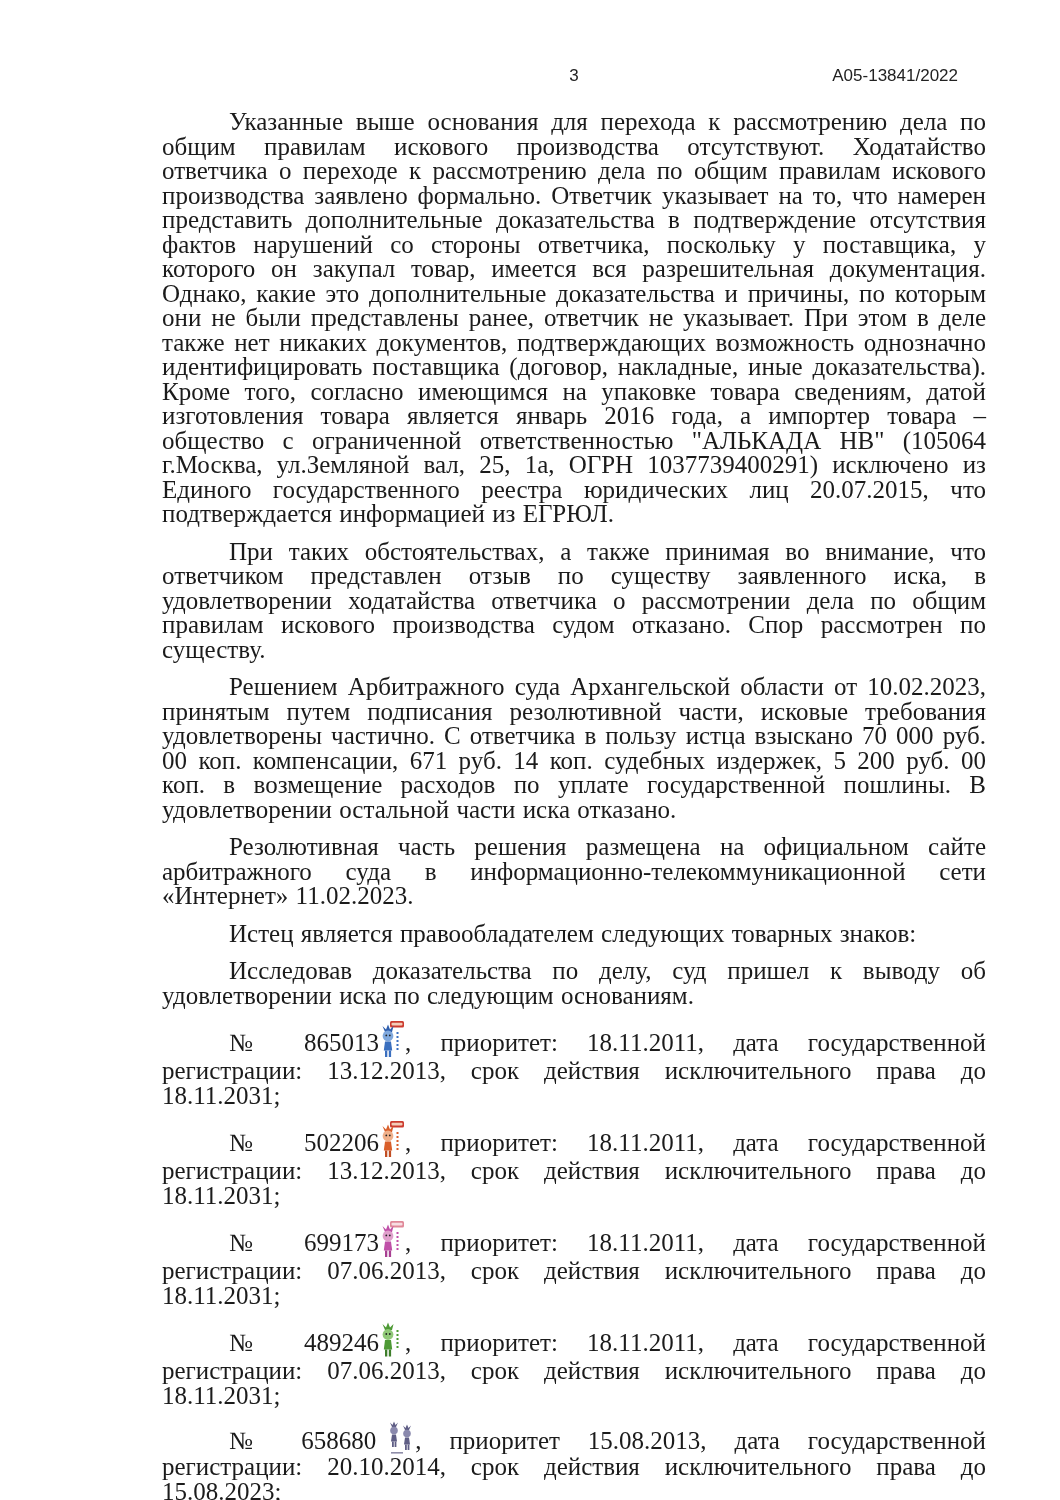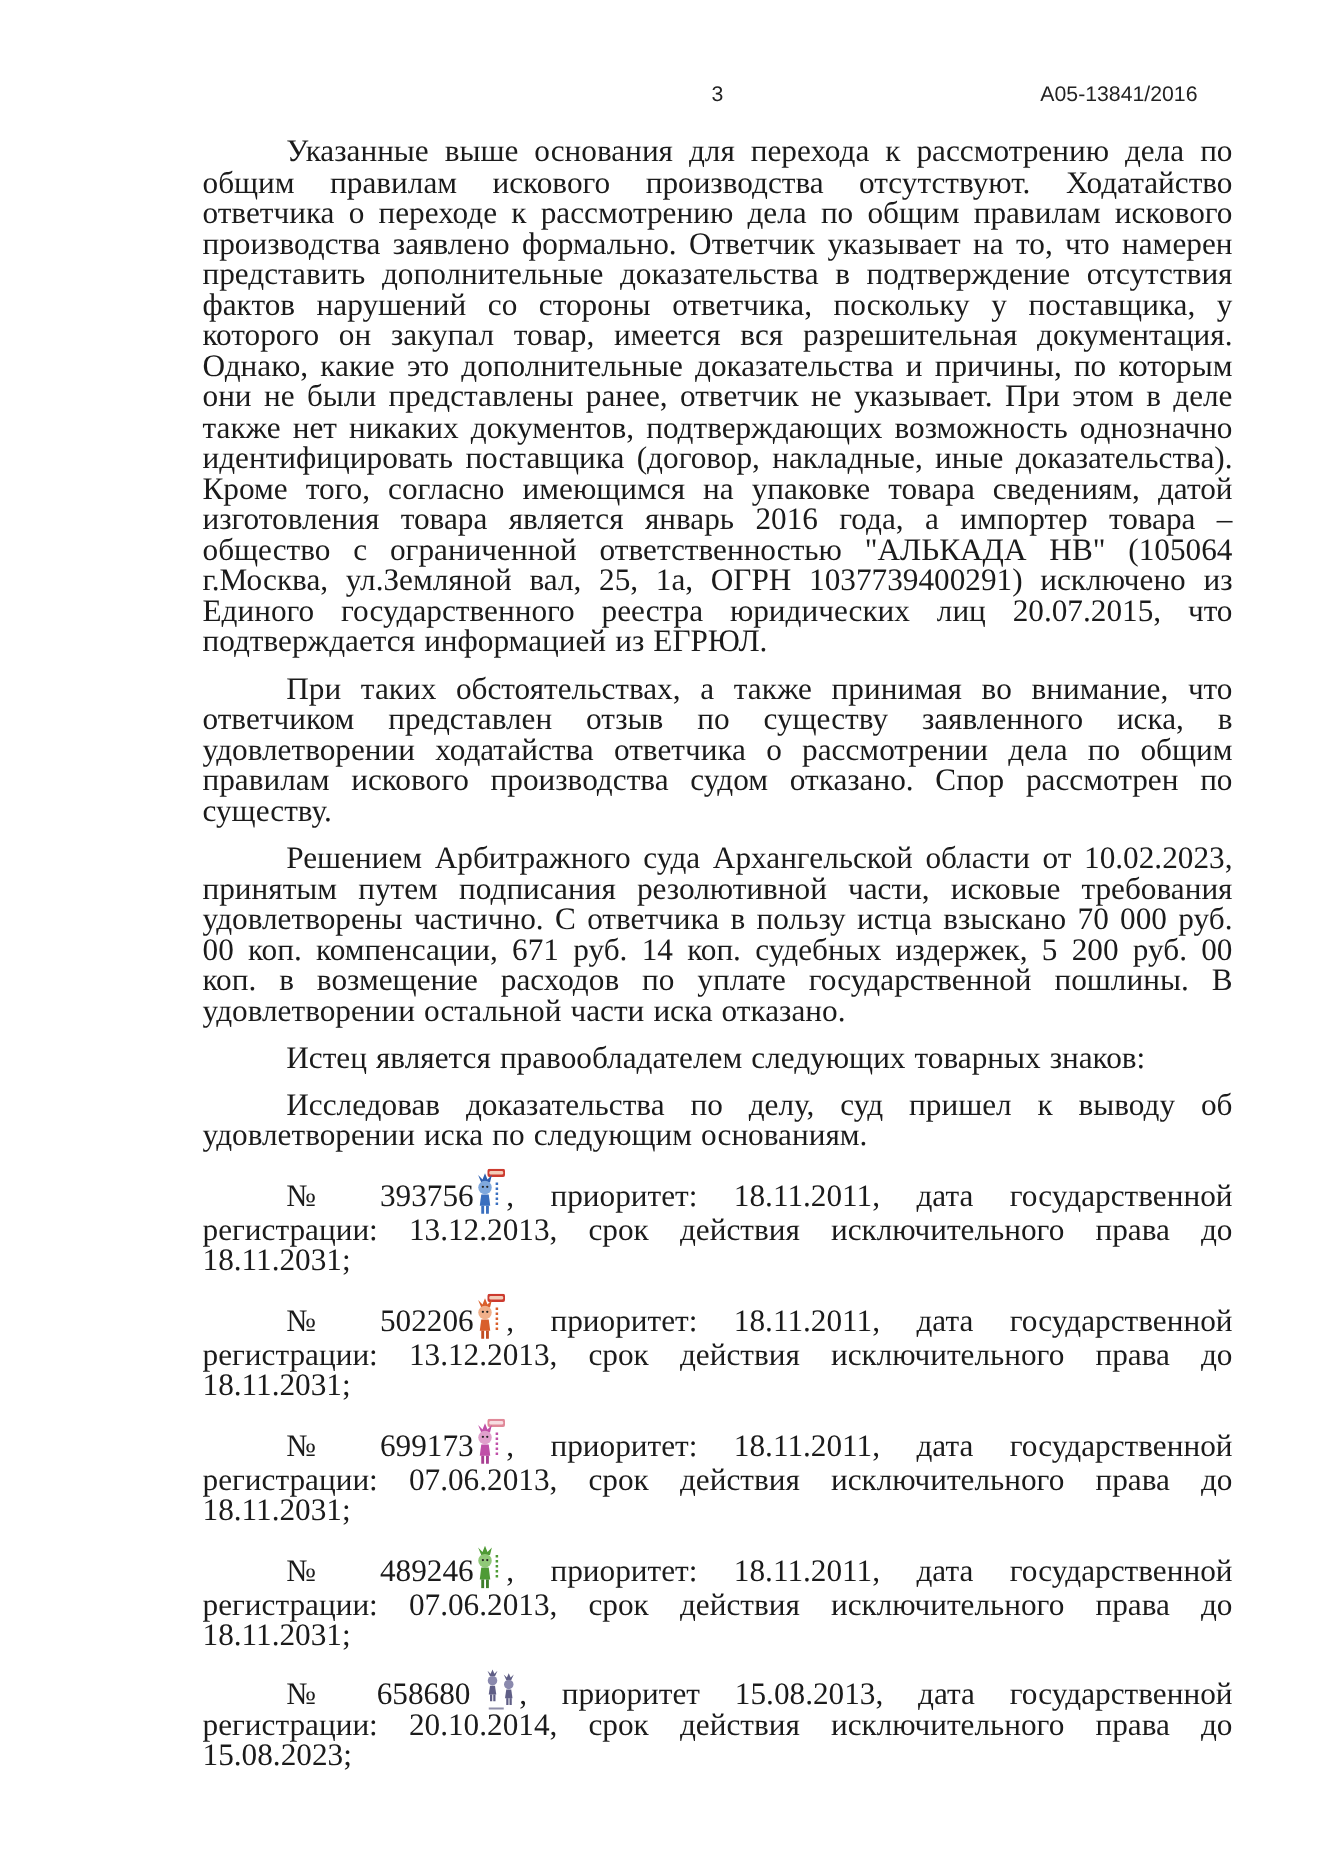--- a/index.html
+++ b/index.html
@@ -57,30 +57,31 @@
   .tm-icon svg { width: 100%; height: 100%; display: block; }
 </style>
 </head>
 <body>
 
 <div class="page">
   <div class="content">
 
     <div class="header-row">
       <span class="page-num">3</span>
-      <span class="case-num">А05-13841/2016</span>
+      <span class="case-num">А05-13841/2022</span>
     </div>
 
     <p class="para">Указанные выше основания для перехода к рассмотрению дела по общим правилам искового производства отсутствуют.  Ходатайство ответчика о переходе к рассмотрению дела по общим правилам искового производства заявлено формально. Ответчик указывает на то, что намерен представить дополнительные доказательства в подтверждение отсутствия фактов нарушений со стороны ответчика, поскольку у поставщика, у которого он закупал товар, имеется вся разрешительная документация. Однако, какие это дополнительные доказательства и причины, по которым они не были представлены ранее, ответчик не указывает. При этом в деле также нет никаких документов, подтверждающих возможность однозначно идентифицировать поставщика (договор, накладные, иные доказательства). Кроме того, согласно имеющимся на упаковке товара сведениям, датой изготовления товара является январь 2016 года, а импортер товара – общество с ограниченной ответственностью "АЛЬКАДА НВ" (105064 г.Москва, ул.Земляной вал, 25, 1а, ОГРН 1037739400291) исключено из Единого государственного реестра юридических лиц 20.07.2015, что подтверждается информацией из ЕГРЮЛ.</p>
     <p class="para">При таких обстоятельствах, а также принимая во внимание, что ответчиком представлен отзыв по существу заявленного иска, в удовлетворении ходатайства ответчика о рассмотрении дела по общим правилам искового производства судом отказано. Спор рассмотрен по существу.</p>
     <p class="para">Решением Арбитражного суда Архангельской области от 10.02.2023, принятым путем подписания резолютивной части, исковые требования удовлетворены частично. С ответчика в пользу истца взыскано 70 000 руб. 00 коп. компенсации,  671 руб. 14 коп. судебных издержек, 5 200 руб. 00 коп. в возмещение расходов по уплате государственной пошлины. В удовлетворении остальной части иска отказано.</p>
+    <p class="para">Резолютивная часть решения размещена на официальном сайте арбитражного суда в информационно-телекоммуникационной сети «Интернет» 11.02.2023.</p>
     <p class="para">Истец является правообладателем следующих товарных знаков:</p>
     <p class="para">Исследовав доказательства по делу, суд пришел к выводу об удовлетворении иска по следующим основаниям.</p>
 
-    <p class="para"><span>№ 393756</span><span class="tm-icon" title="blue-character-trademark-image"><svg viewBox="0 0 26 38" xmlns="http://www.w3.org/2000/svg">
+    <p class="para"><span>№ 865013</span><span class="tm-icon" title="blue-character-trademark-image"><svg viewBox="0 0 26 38" xmlns="http://www.w3.org/2000/svg">
             <rect x="11" y="0" width="14" height="6.5" rx="1.5" fill="#cc3b2f"></rect>
             <rect x="12.5" y="1.8" width="11" height="2.8" rx="1" fill="#f3cdb9"></rect>
             <path d="M6 11 L3.5 5 L7 8.5 L9 3.5 L11 8.5 L14.5 5 L13 11 Z" fill="#2f5fae"></path>
             <circle cx="9" cy="15" r="5.4" fill="#7fa8dd"></circle>
             <circle cx="7.3" cy="14.4" r="0.9" fill="#222"></circle>
             <circle cx="10.8" cy="14.4" r="0.9" fill="#222"></circle>
             <path d="M6 20.5 L12 20.5 L13.2 29.5 L4.8 29.5 Z" fill="#3a6fbf"></path>
             <rect x="6" y="29.5" width="2.3" height="6.5" fill="#3a6fbf"></rect>
             <rect x="9.8" y="29.5" width="2.3" height="6.5" fill="#3a6fbf"></rect>
             <rect x="17.5" y="11" width="2" height="2" fill="#3a6fbf"></rect>

